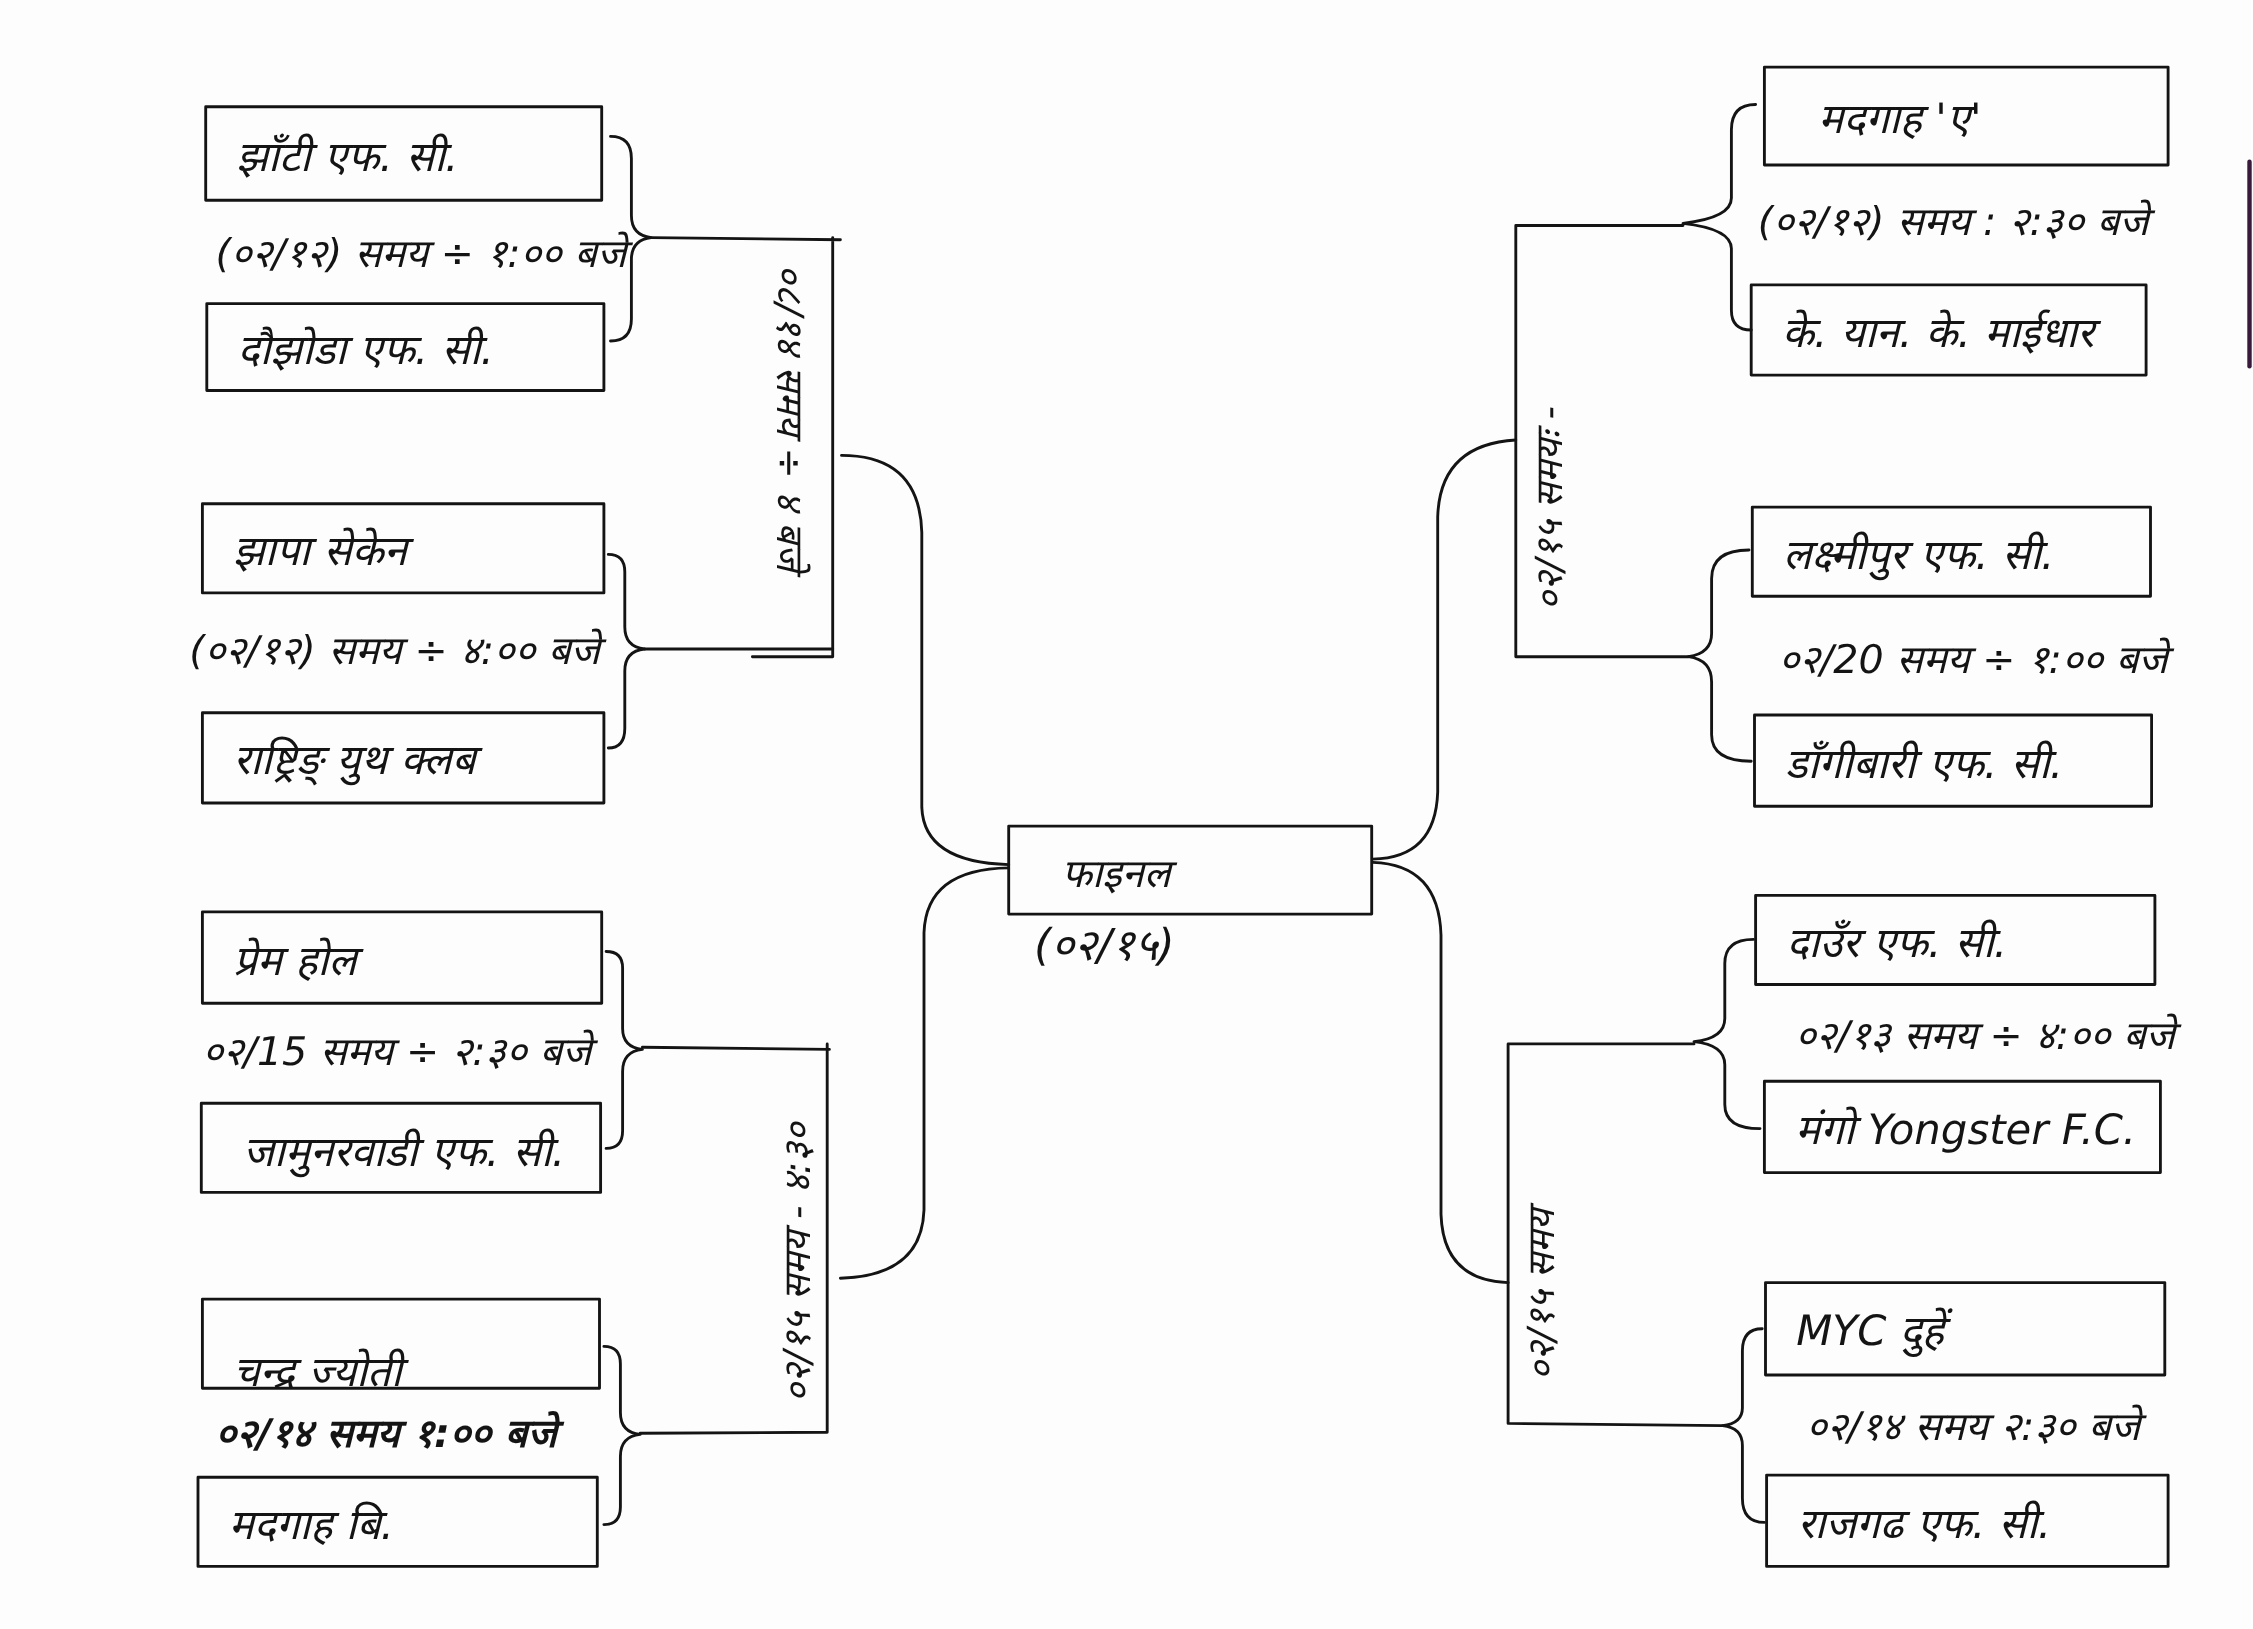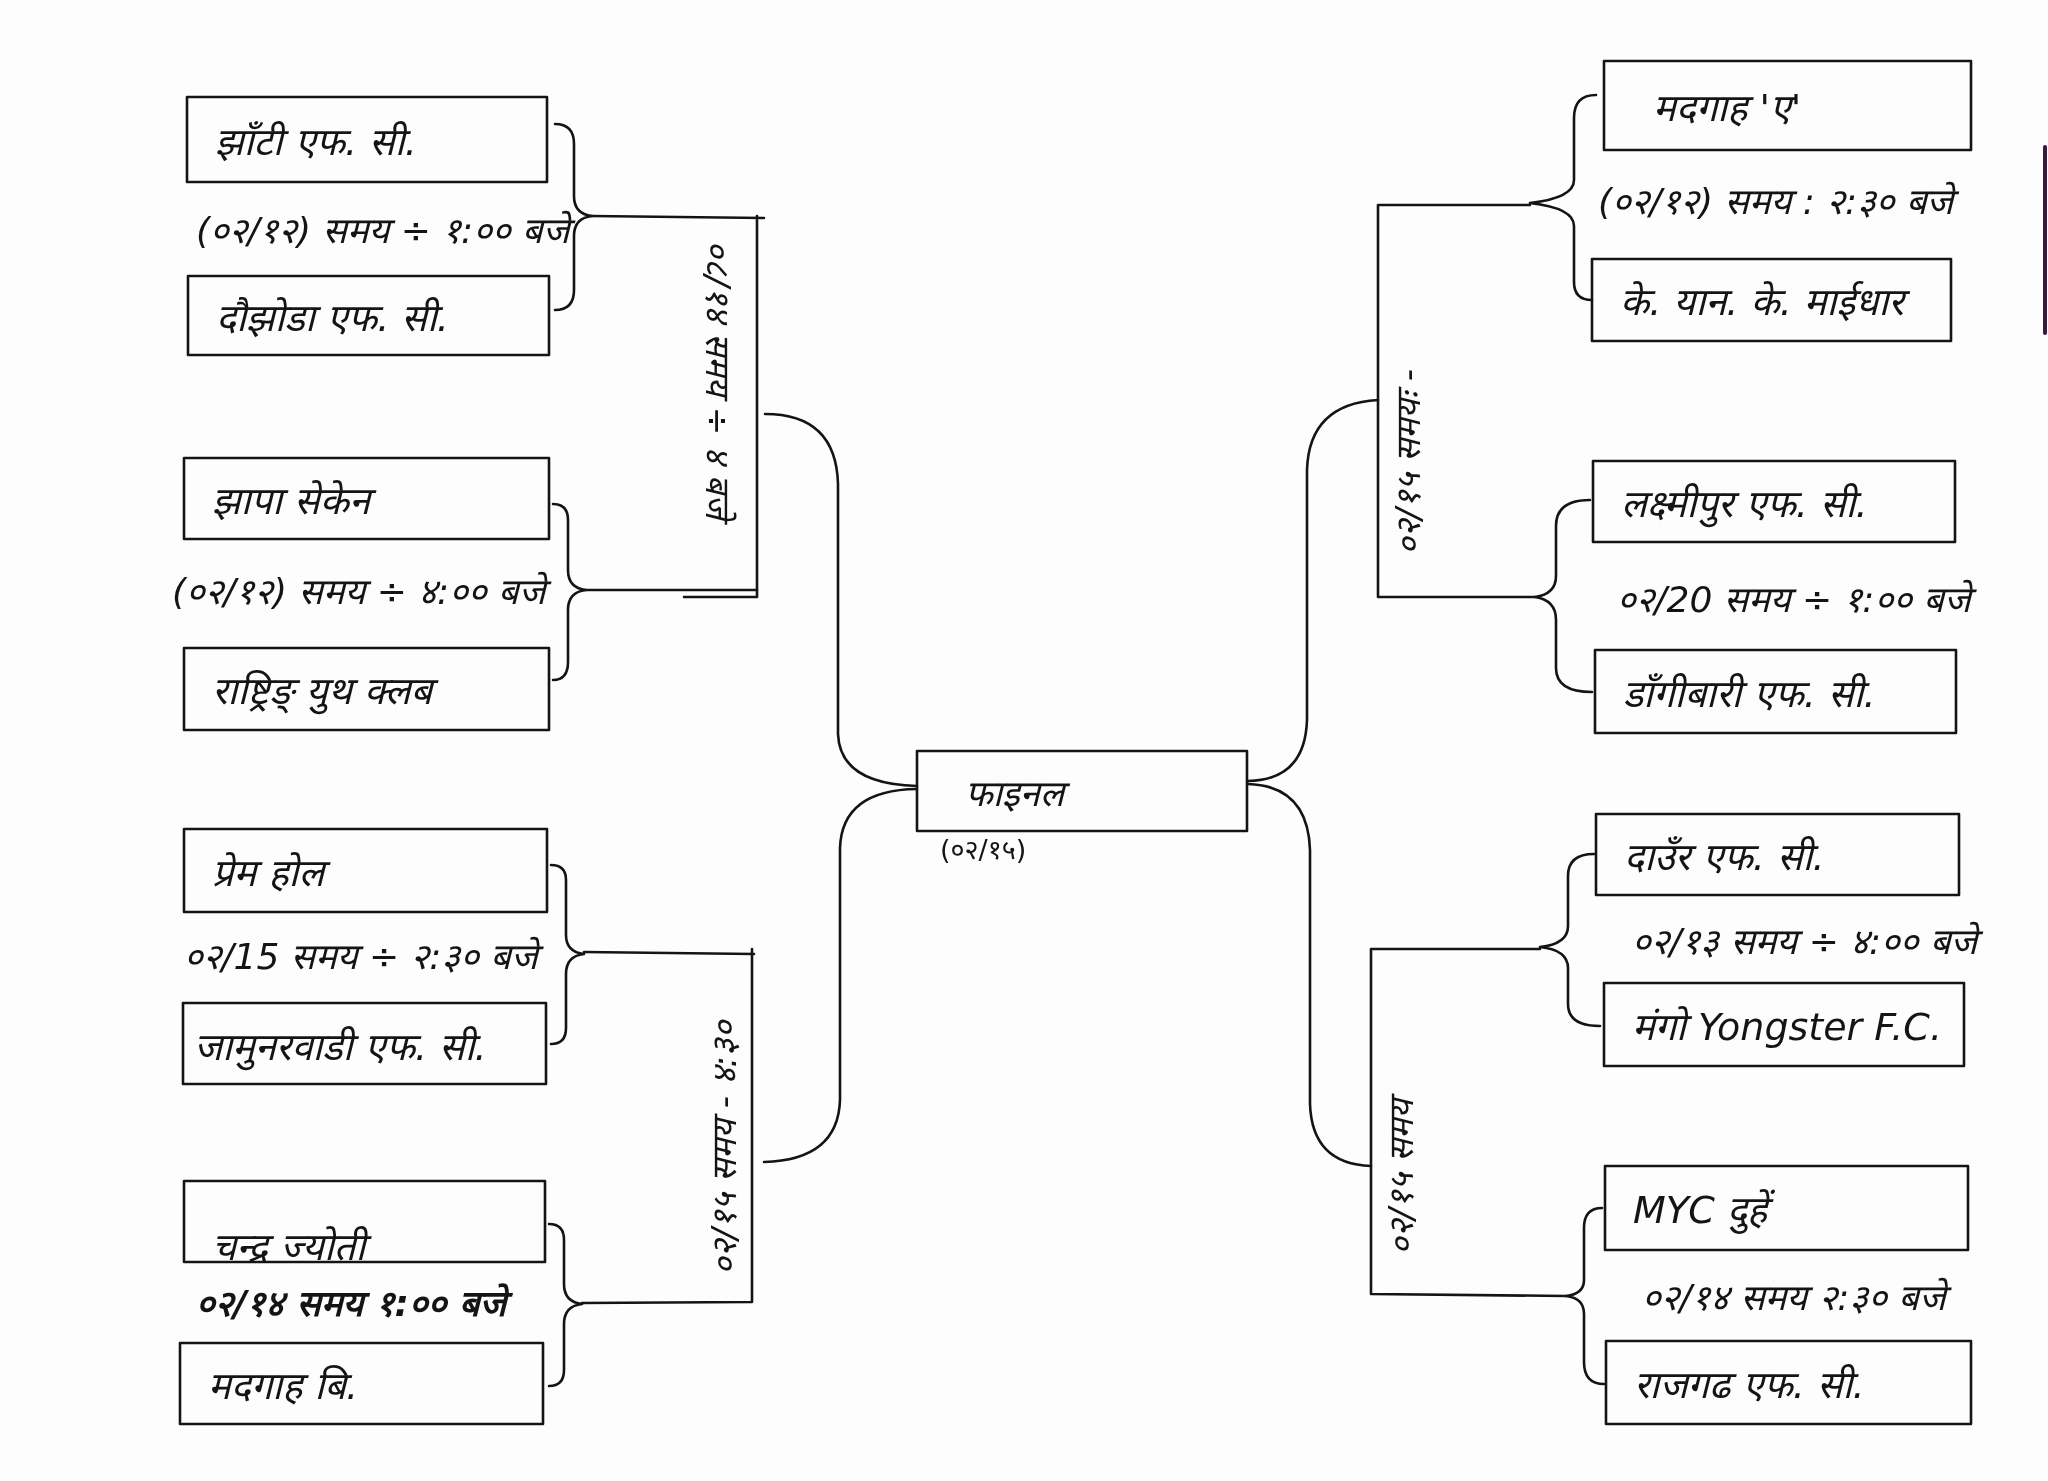--- a/index.html
+++ b/index.html
@@ -5,21 +5,21 @@
   html, body { margin: 0; padding: 0; }
   body { width: 2048px; height: 1481px; position: relative; overflow: hidden; background: #fdfdfd;
          font-family: "DejaVu Sans", sans-serif; color: #141414; }
   svg.lines { position: absolute; left: 0; top: 0; width: 2048px; height: 1481px; }
   svg.lines path, svg.lines line, svg.lines rect { stroke: #141414; stroke-width: 2.6; fill: none; stroke-linecap: round; stroke-linejoin: round; }
   .team { position: absolute; box-sizing: border-box; display: flex; align-items: center; padding-left: 28px;
           font-size: 38px; font-style: italic; white-space: nowrap; overflow: hidden; }
   .sched { position: absolute; font-size: 36px; font-style: italic; white-space: nowrap; transform: translateY(-50%); }
   .vlabel { position: absolute; font-size: 34px; font-style: italic; white-space: nowrap; transform-origin: 0 0; }
   .final-label { position: absolute; font-size: 36px; font-style: italic; white-space: nowrap; }
-  .final-date { position: absolute; font-size: 27px; white-space: nowrap; }
+  .final-date { position: absolute; font-size: 40px; font-style: italic; white-space: nowrap; }
   .edge { position: absolute; left: 2043px; top: 145px; width: 4px; height: 190px; background: #3a1a3c; border-radius: 2px; }
 </style>
 </head>
 <body>
 
 <svg class="lines" viewBox="0 0 2048 1481">
 
   <rect x="187" y="97" width="360" height="85"></rect>
   <rect x="188" y="276" width="361" height="79"></rect>
   <rect x="184" y="458" width="365" height="81"></rect>
@@ -69,21 +69,21 @@
 <div class="team" style="left:187px;top:97px;width:360px;height:85px;">झाँटी एफ. सी.</div>
 <div class="sched" style="left:196px;top:229px;">(०२/१२) समय ÷ १:०० बजे</div>
 <div class="team" style="left:188px;top:276px;width:361px;height:79px;">दौझोडा एफ. सी.</div>
 
 <div class="team" style="left:184px;top:458px;width:365px;height:81px;">झापा सेकेन</div>
 <div class="sched" style="left:172px;top:590px;">(०२/१२) समय ÷ ४:०० बजे</div>
 <div class="team" style="left:184px;top:648px;width:365px;height:82px;">राष्ट्रिङ् युथ क्लब</div>
 
 <div class="team" style="left:184px;top:829px;width:363px;height:83px;">प्रेम होल</div>
 <div class="sched" style="left:184px;top:955px;">०२/15 समय ÷ २:३० बजे</div>
-<div class="team" style="left:166px;top:1003px;width:363px;height:83px;">जामुनरवाडी एफ. सी.</div>
+<div class="team" style="left:193px;top:1003px;width:363px;height:83px;">जामुनरवाडी एफ. सी.</div>
 
 <div class="team" style="left:184px;top:1212px;width:361px;height:66px;">चन्द्र ज्योती</div>
 <div class="sched" style="left:196px;top:1302px;font-weight:bold;">०२/१४ समय १:०० बजे</div>
 <div class="team" style="left:180px;top:1343px;width:363px;height:81px;">मदगाह बि.</div>
 
 <div class="vlabel" style="left:742px;top:240px;transform:rotate(90deg);">०८/१४ समय ÷ ४ बजे</div>
 <div class="vlabel" style="left:700px;top:1275px;transform:rotate(-90deg);">०२/१५ समय - ४:३०</div>
 
 <div class="final-label" style="left:965px;top:768px;">फाइनल</div>
 <div class="final-date" style="left:940px;top:830px;">(०२/१५)</div>

